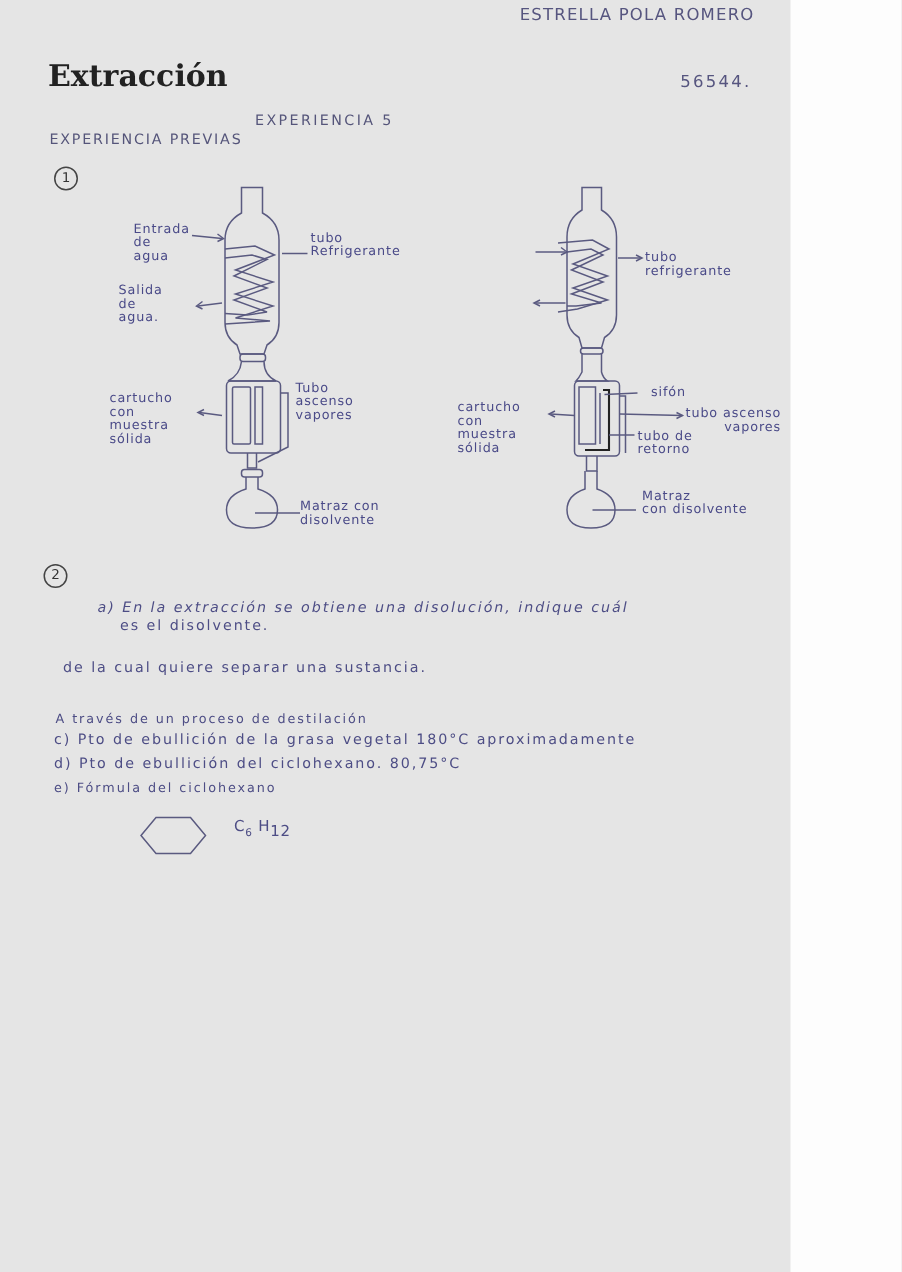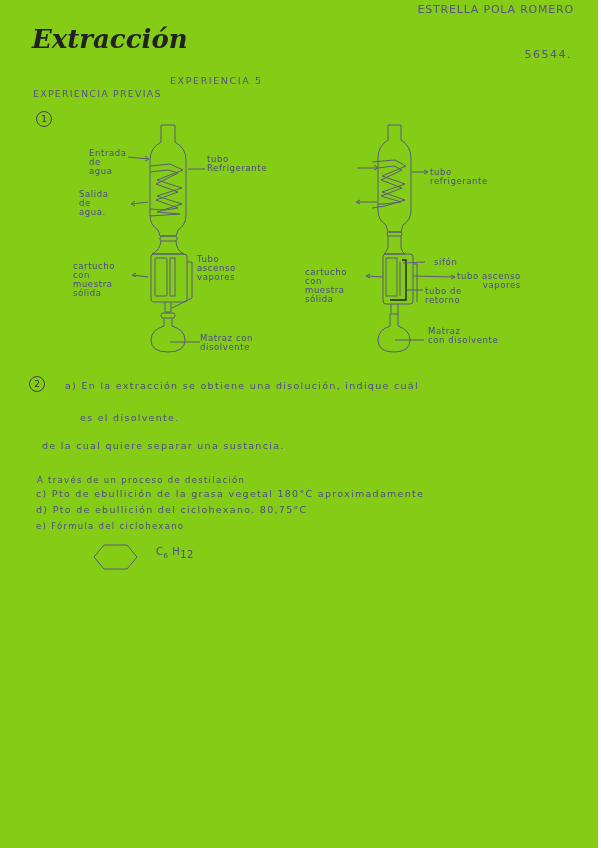--- a/index.html
+++ b/index.html
@@ -3,25 +3,25 @@
 <meta charset="utf-8">
 <style>
   html, body { margin: 0; padding: 0; }
   body {
     width: 601px; height: 848px; overflow: hidden;
     background: #fdfdfd;
     position: relative;
     font-family: "DejaVu Sans", sans-serif;
     color: #46457a;
   }
-  .page { position: absolute; left: 0; top: 0; width: 598px; height: 848px; background: #84cc16; }
+  .page { position: absolute; left: 0; top: 0; width: 527px; height: 848px; background: #e5e5e5; }
   .t { position: absolute; white-space: nowrap; font-family: "DejaVu Sans", sans-serif; color: #4a4a7e; letter-spacing: 0.5px; }
   .header-name { right: 24px; top: 3px; font-size: 11px; letter-spacing: 0.8px; color: #56557f; }
   .header-id { right: 26px; top: 16px; font-size: 11px; letter-spacing: 1.5px; color: #56557f; margin-top: 32px; }
-  .title { left: 32px; top: 24px; font-family: "DejaVu Serif", serif; font-style: italic; font-weight: bold; font-size: 26px; color: #222; letter-spacing: 0px; }
+  .title { left: 32px; top: 38px; font-family: "DejaVu Serif", serif; font-weight: bold; font-size: 20px; color: #222; letter-spacing: 0px; }
   .subtitle { left: 170px; top: 75px; font-size: 9.5px; letter-spacing: 1.6px; color: #55557a; }
   .section { left: 33px; top: 88px; font-size: 9.5px; letter-spacing: 1.2px; color: #55557a; }
   .circle-num { position: absolute; width: 14px; height: 14px; border: 1px solid #444; border-radius: 50%; font-size: 9px; line-height: 14px; text-align: center; color: #333; }
   .lbl { font-size: 8.5px; color: #4a4a88; letter-spacing: 0.6px; line-height: 9px; white-space: pre; }
   .q { font-size: 9.5px; letter-spacing: 1.3px; color: #4d4d85; }
   svg { position: absolute; overflow: visible; }
 </style>
 </head>
 <body>
 
@@ -126,21 +126,21 @@
 sólida</div>
   <div class="t lbl" style="left:457px; top:272px; text-align:right;">tubo ascenso
 vapores</div>
   <div class="t lbl" style="left:425px; top:287px;">tubo de
 retorno</div>
   <div class="t lbl" style="left:428px; top:327px;">Matraz
 con disolvente</div>
 
   <div class="circle-num" style="left:29px; top:376px;">2</div>
 
-  <div class="t q" style="left:65px; top:380px;">a) En la extracción se obtiene una disolución, indique cuál</div>
+  <div class="t q" style="left:65px; top:400px;font-style:italic;">a) En la extracción se obtiene una disolución, indique cuál</div>
   <div class="t q" style="left:80px; top:412px;">es el disolvente.</div>
   <div class="t q" style="left:42px; top:440px;">de la cual quiere separar una sustancia.</div>
 
   <div class="t q" style="left:37px; top:475px; font-size:8.5px;">A través de un proceso de destilación</div>
 
   <div class="t q" style="left:36px; top:488px;">c) Pto de ebullición de la grasa vegetal 180°C aproximadamente</div>
   <div class="t q" style="left:36px; top:504px;">d) Pto de ebullición del ciclohexano. 80,75°C</div>
   <div class="t q" style="left:36px; top:521px; font-size:8.5px;">e) Fórmula del ciclohexano</div>
 
   <svg width="601" height="848" style="left:0;top:0;" viewBox="0 0 601 848">

